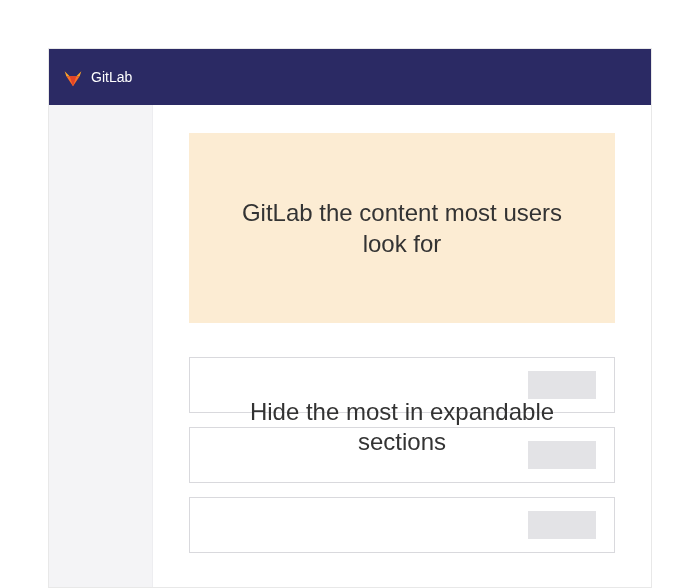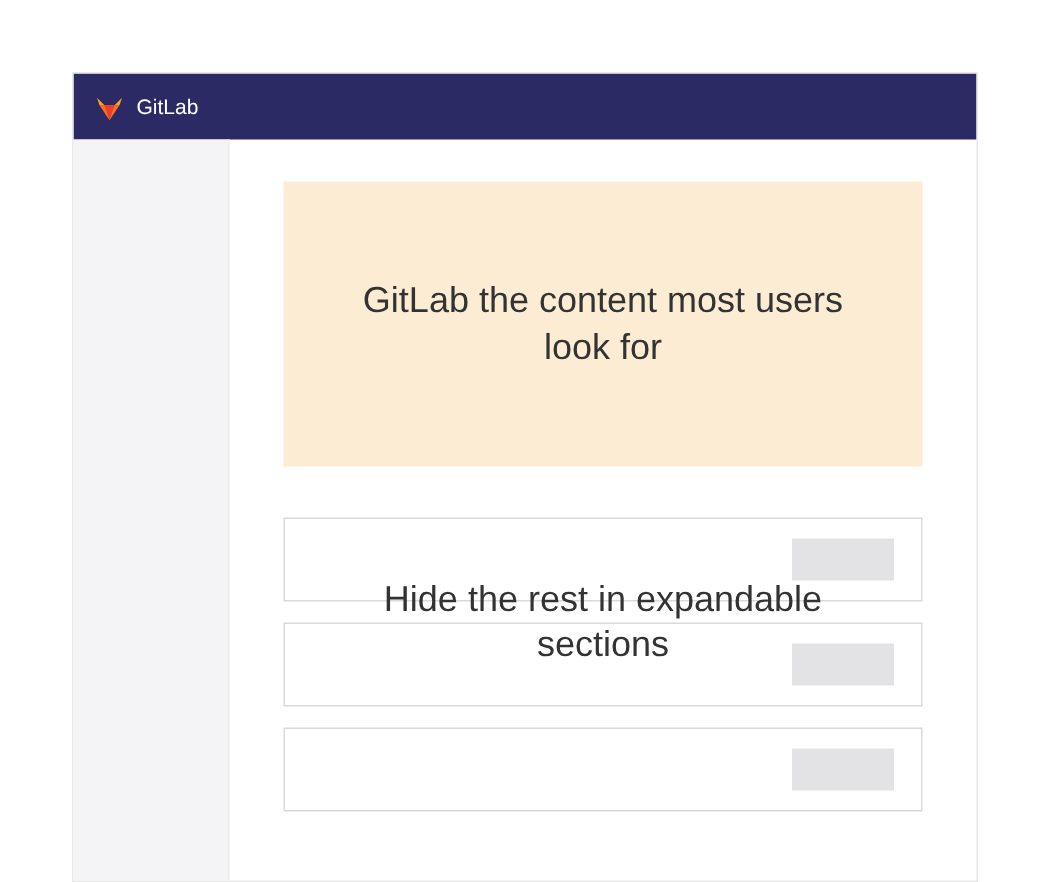--- a/index.html
+++ b/index.html
@@ -19,21 +19,21 @@
       position: absolute;
       top: 48px;
       left: 48px;
       right: 48px;
       bottom: 0;
       border: 1px solid #e8e8e8;
       background: #ffffff;
       overflow: hidden;
     }
     .topbar {
-      height: 44px;
+      height: 56px;
       background: #2b2a64;
       display: flex;
       align-items: center;
       padding: 0 14px;
       gap: 8px;
     }
     .topbar .brand {
       color: #ffffff;
       font-size: 14px;
       font-weight: 500;
@@ -128,17 +128,17 @@
       <div class="sections">
         <div class="section-row">
           <div class="section-button"></div>
         </div>
         <div class="section-row">
           <div class="section-button"></div>
         </div>
         <div class="section-row">
           <div class="section-button"></div>
         </div>
-        <div class="overlay-label">Hide the rest in expandable sections</div>
+        <div class="overlay-label">Hide the most in expandable sections</div>
       </div>
     </div>
   </div>
 </div>
 
 </body></html>

